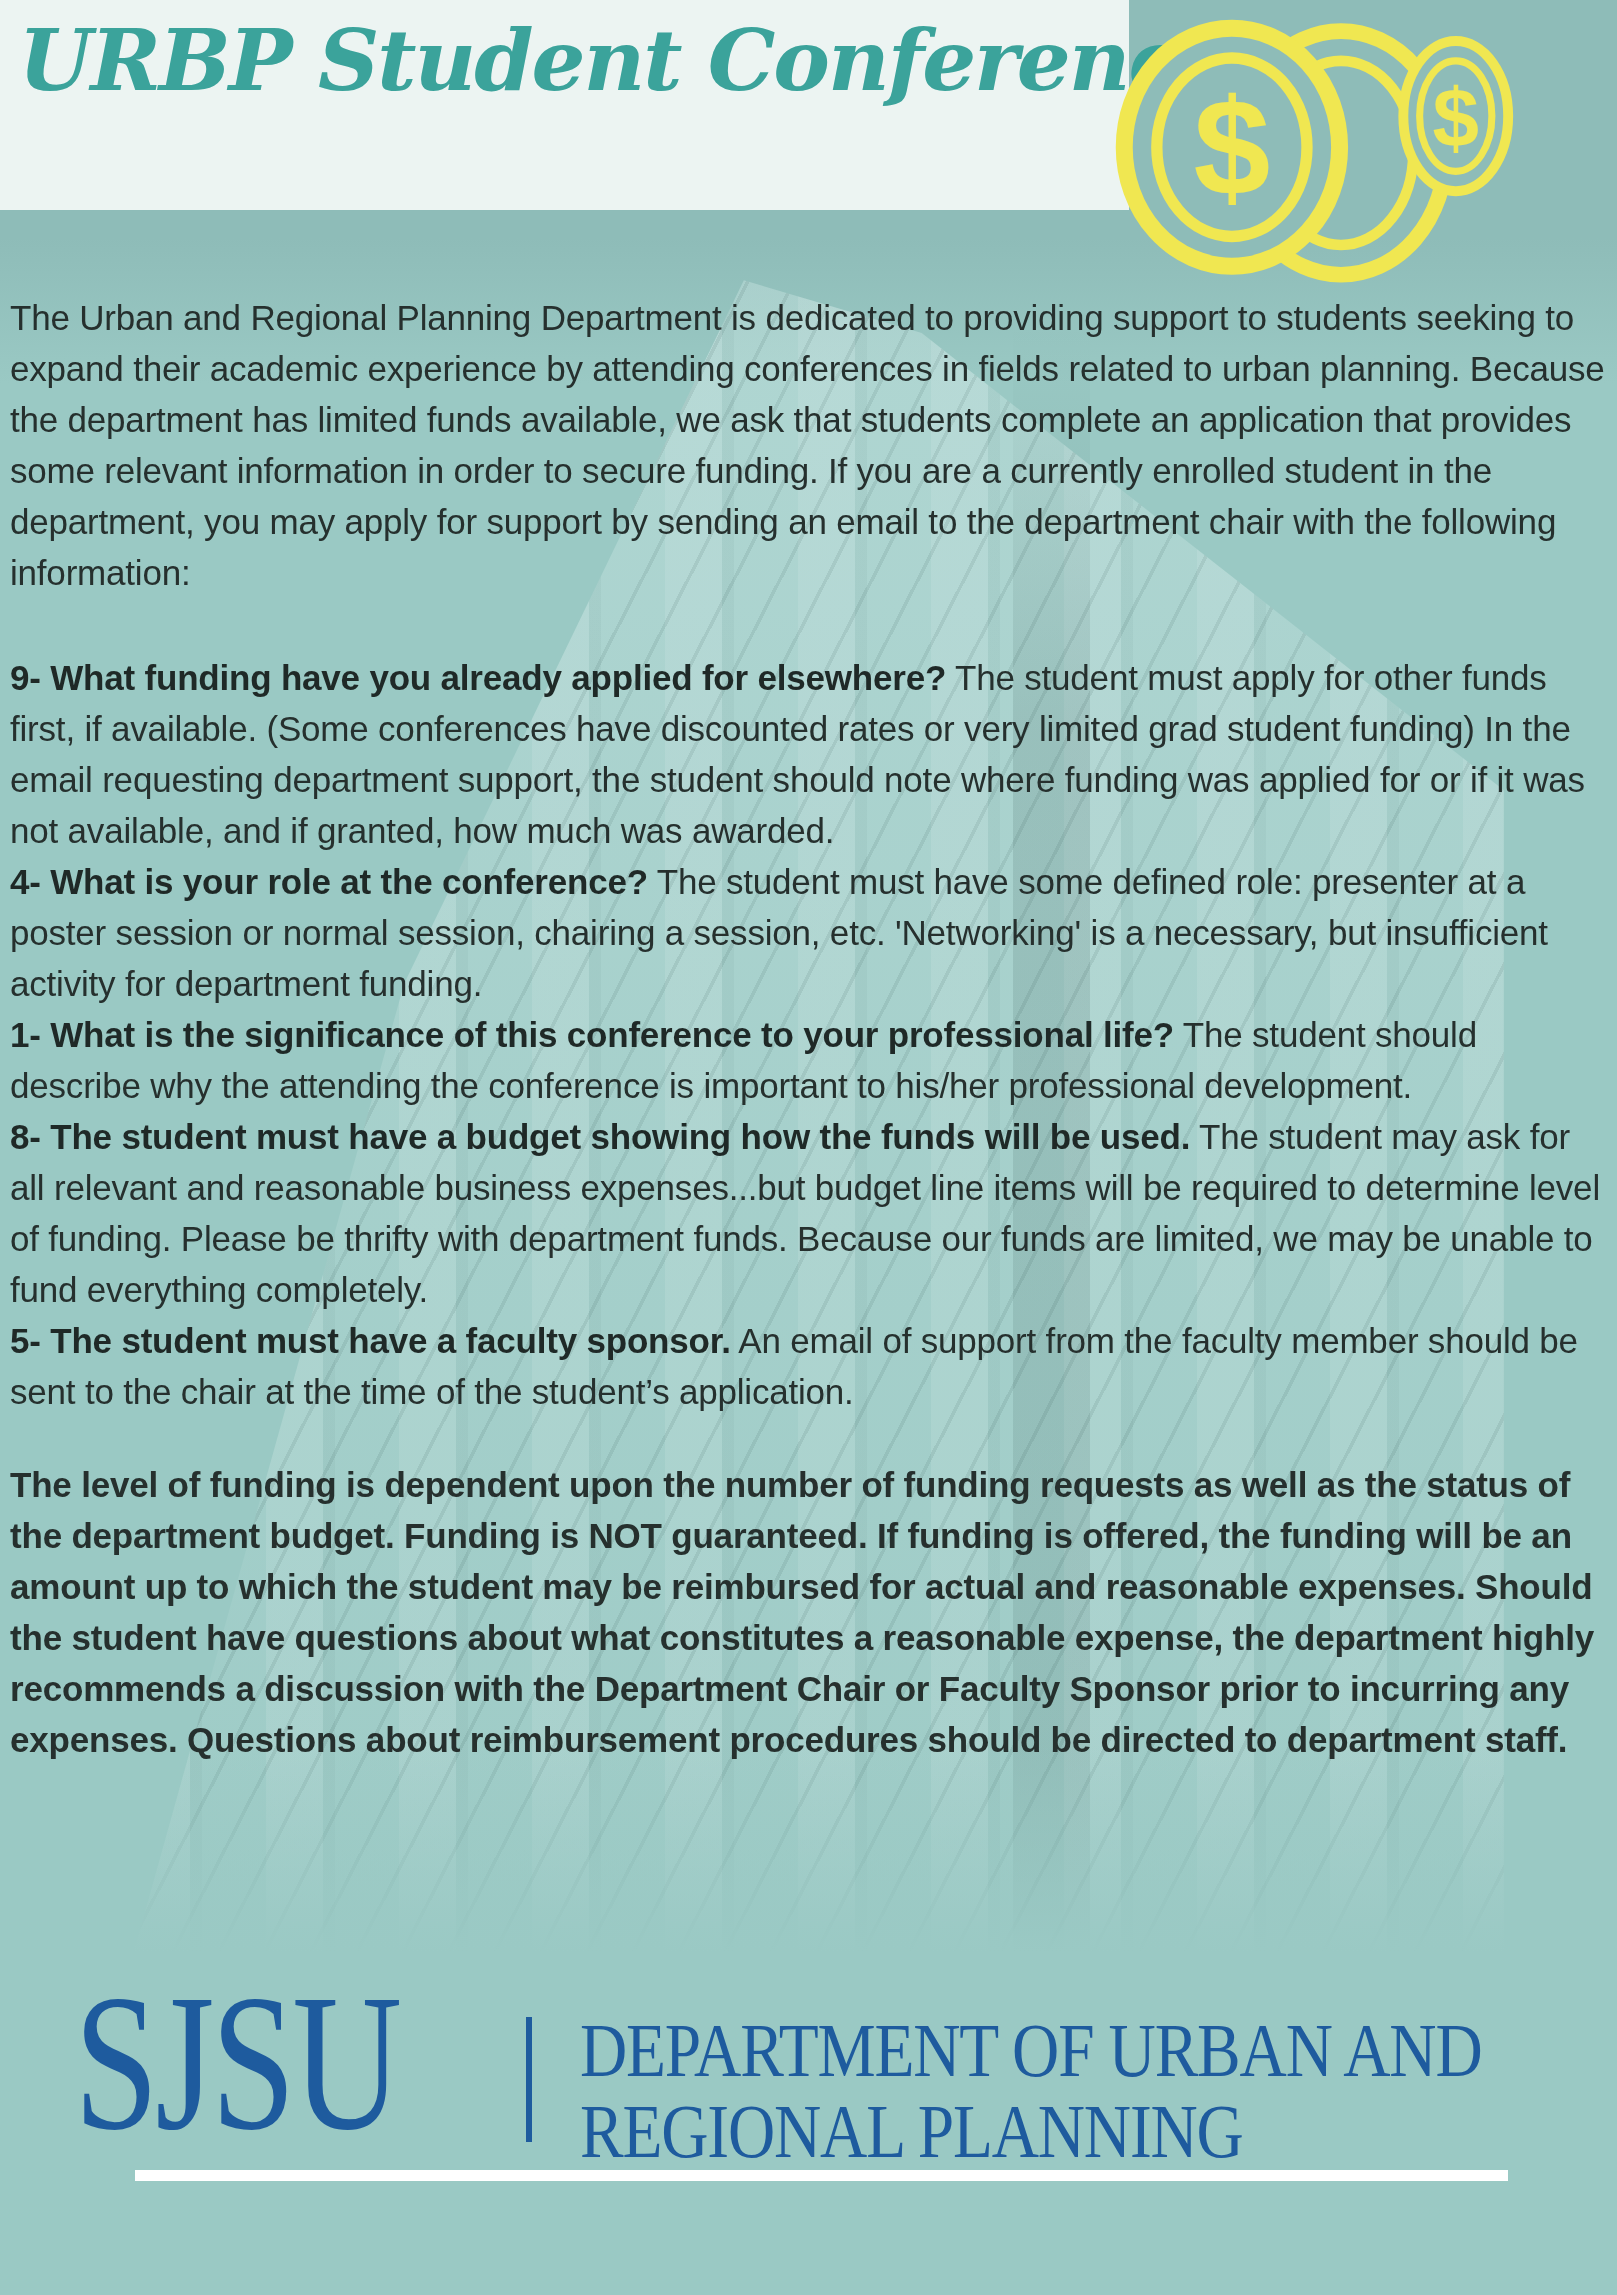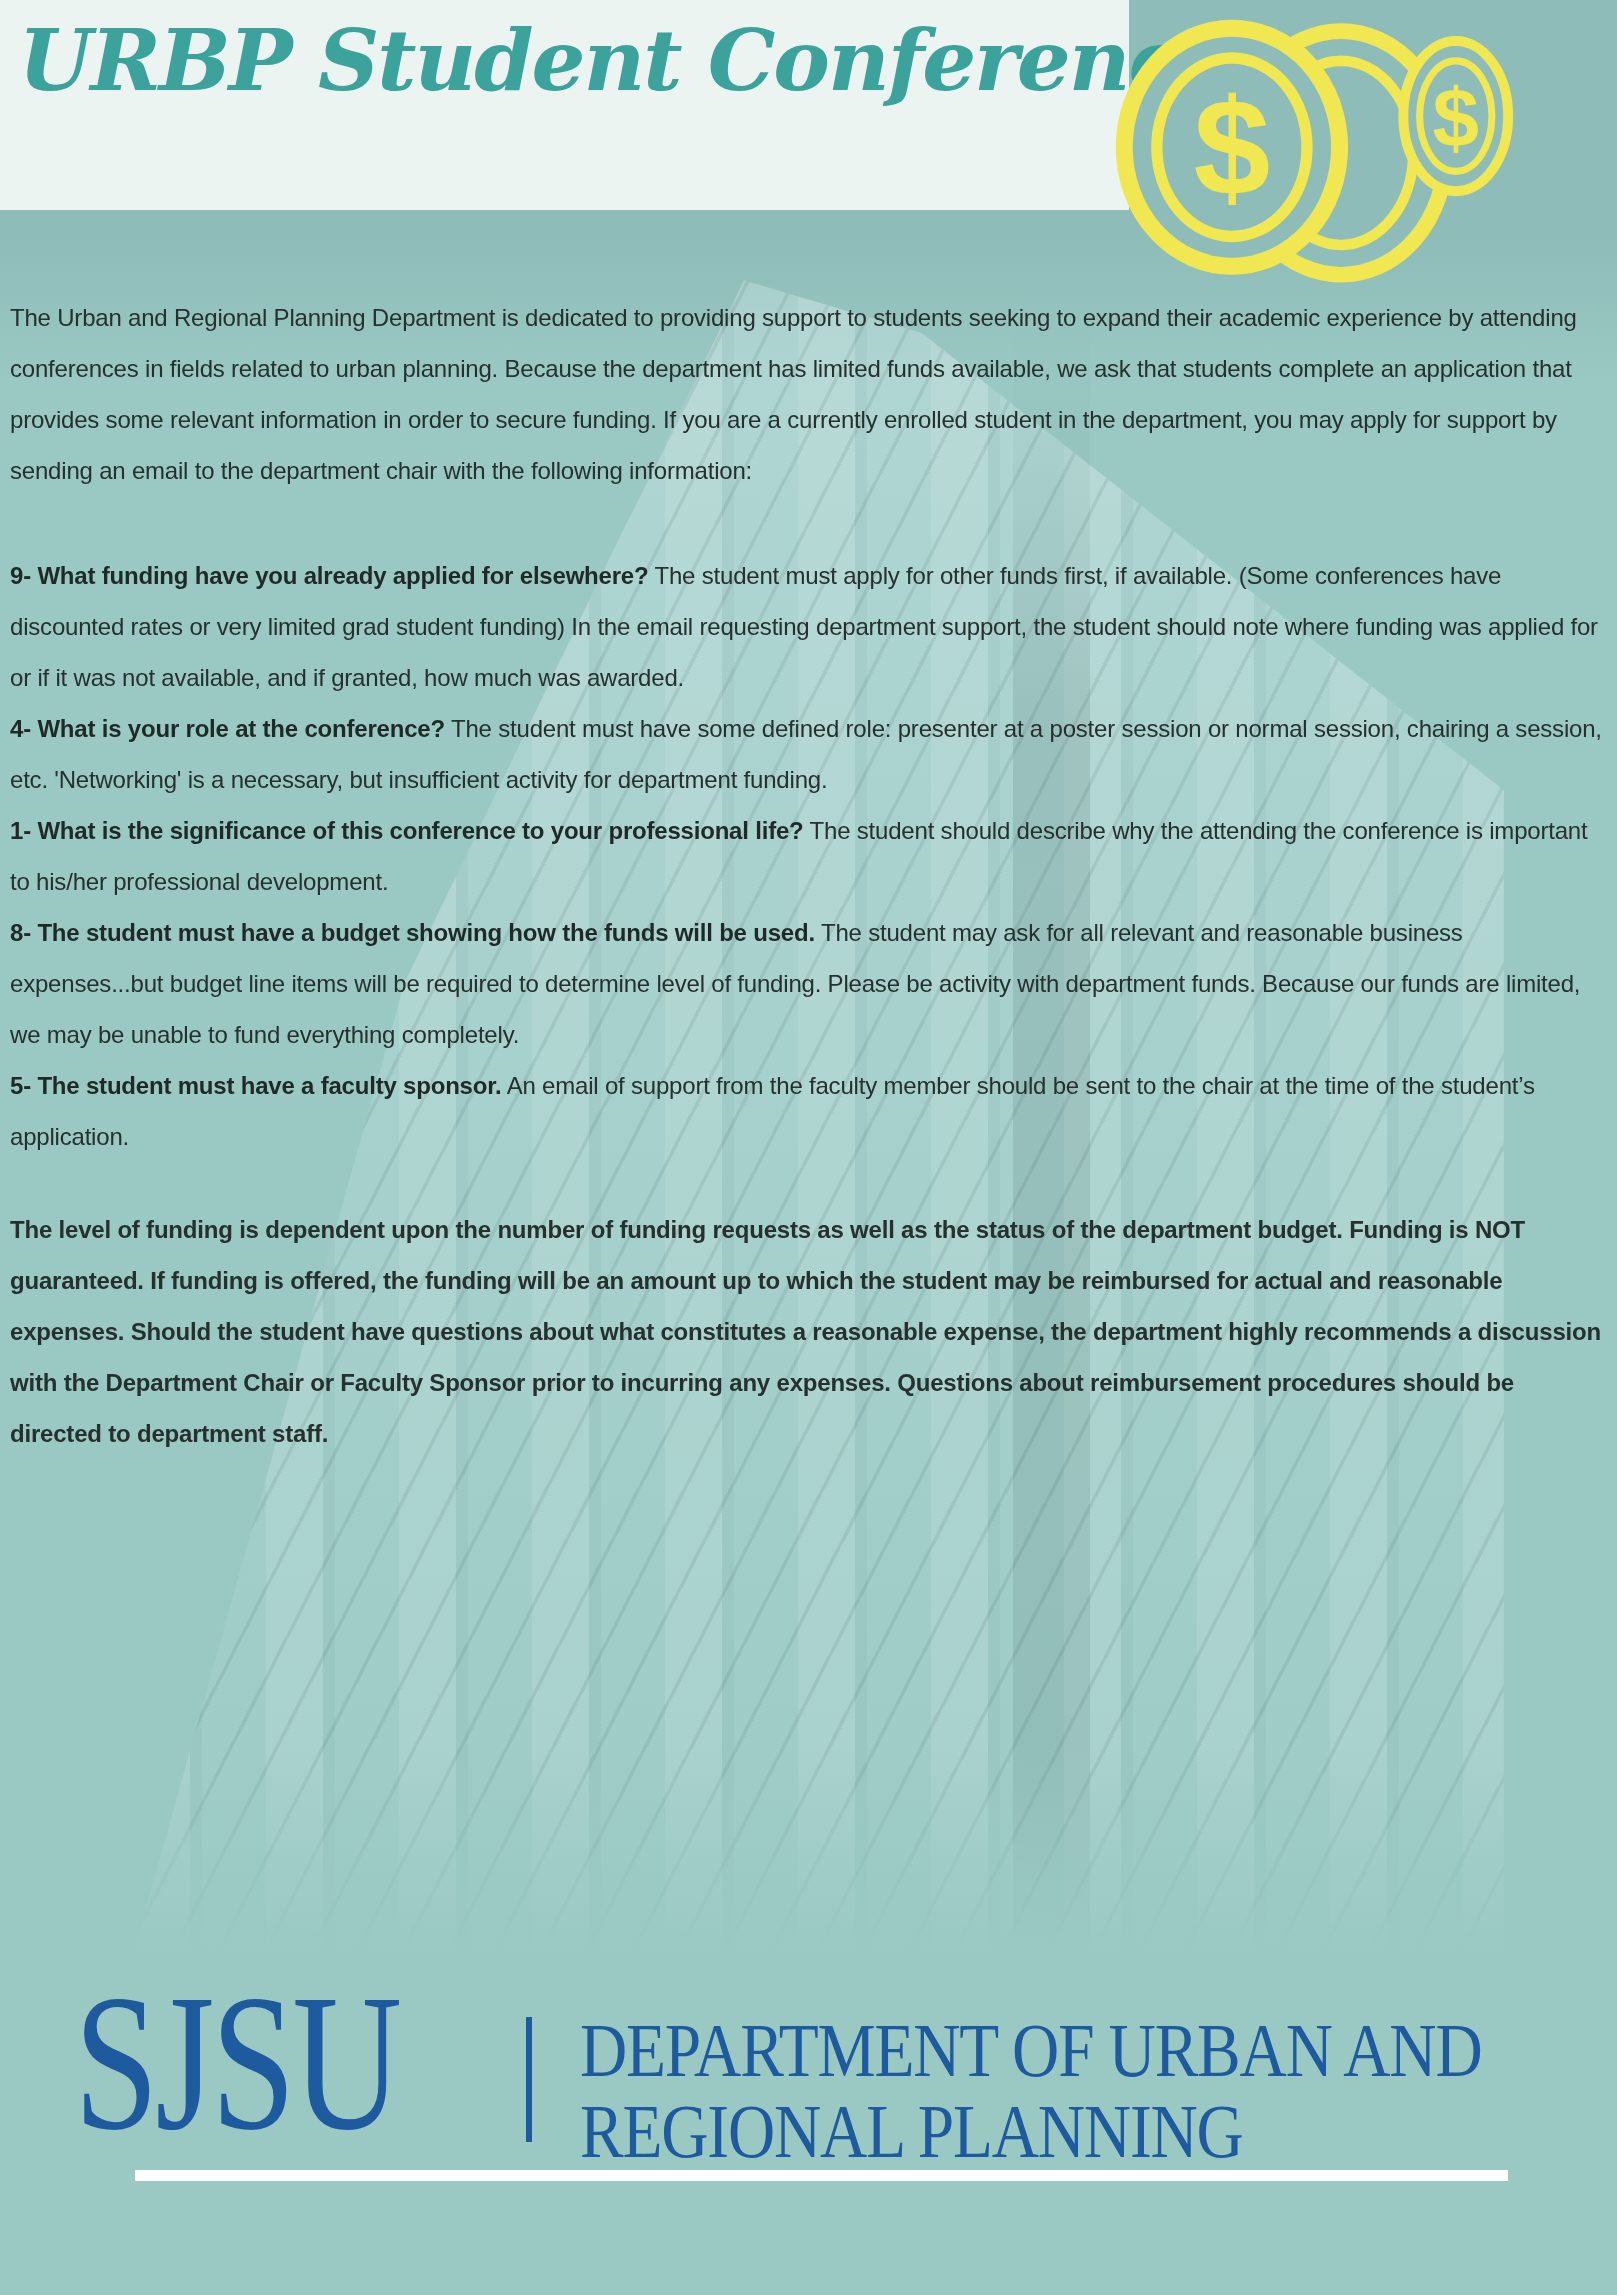--- a/index.html
+++ b/index.html
@@ -43,21 +43,21 @@
     font-size:85px;line-height:100px;
     letter-spacing:-2.1px;
     color:#3ba39b;
     white-space:nowrap;
   }
   
   .coins{position:absolute;left:1103px;top:11.3px;width:425px;height:298px;}
   
   .content{
     position:absolute;left:10px;top:292px;width:1596px;
-    font-size:24px;line-height:51px;
+    font-size:35px;line-height:51px;
     letter-spacing:-0.2px;
     color:#26302e;
   }
   .content p{margin:0;}
   .content p.intro{margin-bottom:54px;}
   .content p.closing{margin-top:42px;font-weight:bold;}
   .content b{font-weight:bold;color:#1f2927;}
   
   .sjsu{
     position:absolute;left:74px;top:1965px;
@@ -123,21 +123,21 @@
 
   <div class="content">
     <p class="intro">The Urban and Regional Planning Department is dedicated to providing support to students seeking to expand their academic experience by attending conferences in fields related to urban planning. Because the department has limited funds available, we ask that students complete an application that provides some relevant information in order to secure funding. If you are a currently enrolled student in the department, you may apply for support by sending an email to the department chair with the following information:</p>
 
     <p class="req"><b>9- What funding have you already applied for elsewhere?</b><span> The student must apply for other funds first, if available. (Some conferences have discounted rates or very limited grad student funding) In the email requesting department support, the student should note where funding was applied for or if it was not available, and if granted, how much was awarded.</span></p>
 
     <p class="req"><b>4- What is your role at the conference?</b><span> The student must have some defined role: presenter at a poster session or normal session, chairing a session, etc. 'Networking' is a necessary, but insufficient activity for department funding.</span></p>
 
     <p class="req"><b>1- What is the significance of this conference to your professional life?</b><span> The student should describe why the attending the conference is important to his/her professional development.</span></p>
 
-    <p class="req"><b>8- The student must have a budget showing how the funds will be used.</b><span> The student may ask for all relevant and reasonable business expenses...but budget line items will be required to determine level of funding. Please be activity with department funds. Because our funds are limited, we may be unable to fund everything completely.</span></p>
+    <p class="req"><b>8- The student must have a budget showing how the funds will be used.</b><span> The student may ask for all relevant and reasonable business expenses...but budget line items will be required to determine level of funding. Please be thrifty with department funds. Because our funds are limited, we may be unable to fund everything completely.</span></p>
 
     <p class="req"><b>5- The student must have a faculty sponsor.</b><span> An email of support from the faculty member should be sent to the chair at the time of the student’s application.</span></p>
 
     <p class="closing">The level of funding is dependent upon the number of funding requests as well as the status of the department budget. Funding is NOT guaranteed. If funding is offered, the funding will be an amount up to which the student may be reimbursed for actual and reasonable expenses. Should the student have questions about what constitutes a reasonable expense, the department highly recommends a discussion with the Department Chair or Faculty Sponsor prior to incurring any expenses. Questions about reimbursement procedures should be directed to department staff.</p>
   </div>
 
   <div class="sjsu">SJSU</div>
   <div class="logo-divider"></div>
   <div class="dept">
     <div>DEPARTMENT OF URBAN AND</div>

